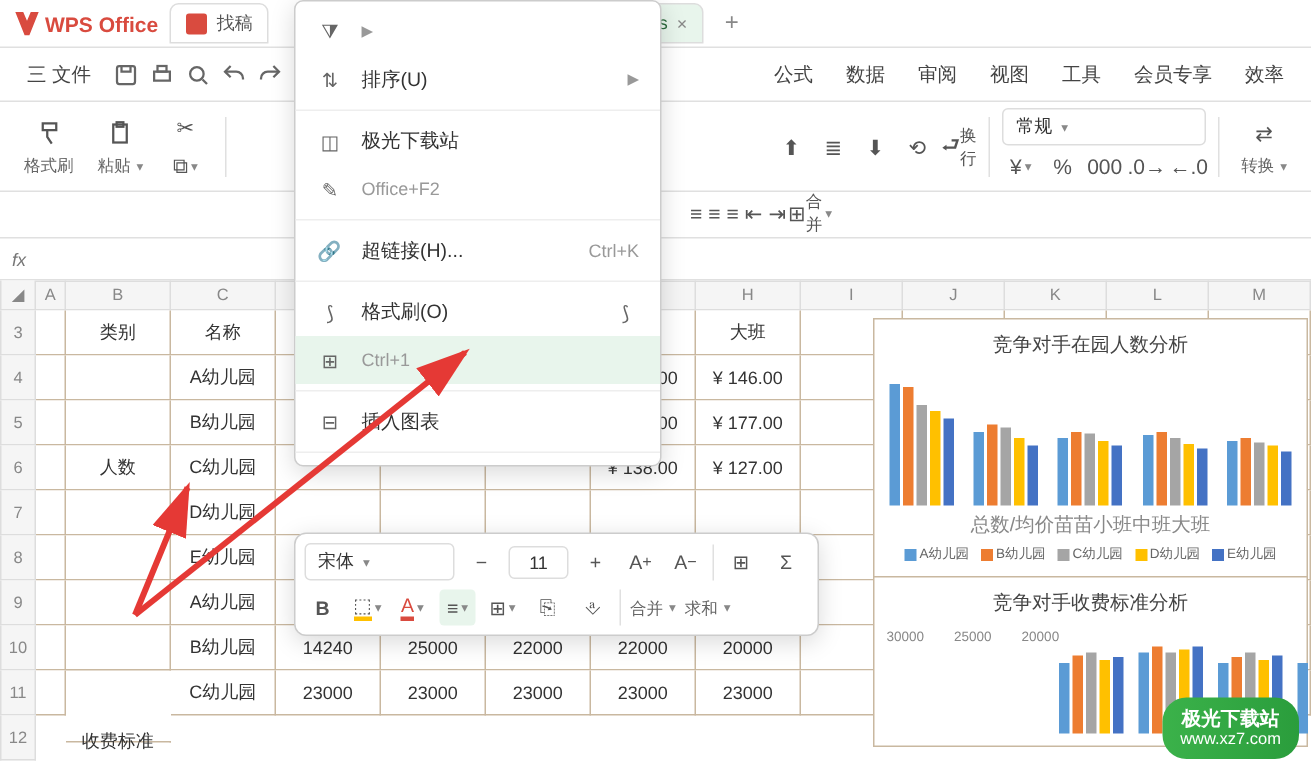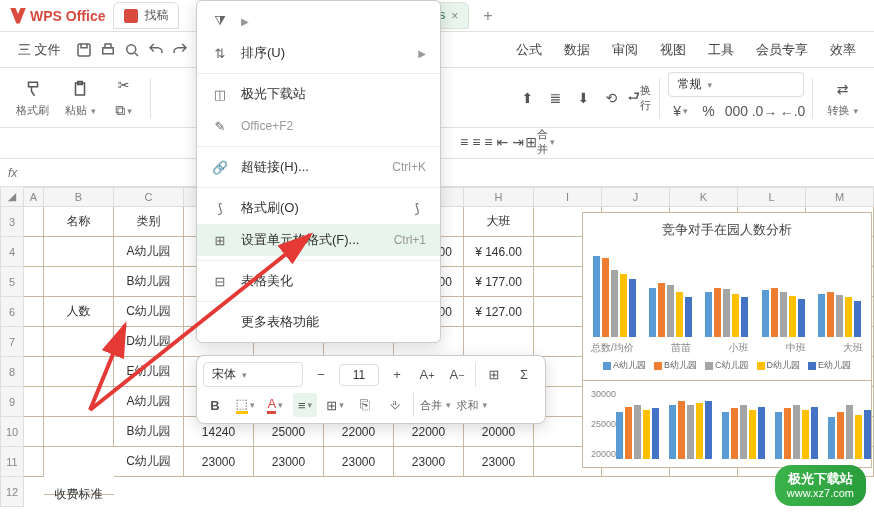--- a/index.html
+++ b/index.html
@@ -59,21 +59,21 @@
 .mini-btn { width: 24px; height: 24px; display: flex; align-items: center; justify-content: center; border-radius: 3px; cursor: pointer; color: #555; font-size: 13px; }
 .mini-sep { width: 1px; height: 24px; background: #e0e0e0; }
 
 
 .chart-area { position: absolute; left: 582px; top: 212px; width: 290px; }
 .chart-box { border: 1px solid #c9b8a0; padding: 8px; background: #fff; }
 .chart-title { text-align: center; font-size: 13px; color: #444; margin-bottom: 8px; }
 .bars { display: flex; align-items: flex-end; height: 90px; gap: 10px; justify-content: space-around; }
 .bar-group { display: flex; gap: 2px; align-items: flex-end; }
 .bar { width: 7px; }
-.axis-labels { display: flex; justify-content: space-between; font-size: 10px; color: #888; margin-top: 4px; }
+.axis-labels { display: flex; justify-content: center; font-size: 13px; color: #888; margin-top: 4px; }
 .legend { display: flex; justify-content: center; gap: 8px; font-size: 9px; color: #666; margin-top: 4px; flex-wrap: wrap; }
 .legend-item { display: inline-flex; align-items: center; gap: 2px; }
 .legend-sq { width: 8px; height: 8px; }
 
 
 .arrow-svg { position: absolute; pointer-events: none; z-index: 200; }
 
 
 .watermark { position: absolute; right: 8px; bottom: 8px; background: linear-gradient(90deg, #3bb24a, #2a9d3c); color: #fff; border-radius: 16px; padding: 6px 12px; font-size: 11px; display: flex; flex-direction: column; align-items: center; line-height: 1.2; z-index: 300; }
 .watermark .big { font-size: 13px; font-weight: bold; }
@@ -238,22 +238,22 @@
         <div class="colhead" style="width: 70px;">H</div>
         <div class="colhead" style="width: 68px;">I</div>
         <div class="colhead" style="width: 68px;">J</div>
         <div class="colhead" style="width: 68px;">K</div>
         <div class="colhead" style="width: 68px;">L</div>
         <div class="colhead" style="width: 68px;">M</div>
       </div>
     <div id="gridbody">
         <div class="row">
           <div class="cell" style="width: 20px;"></div>
+          <div class="cell" style="width: 70px;">类别</div>
           <div class="cell" style="width: 70px;">名称</div>
-          <div class="cell" style="width: 70px;">类别</div>
           <div class="cell" style="width: 70px;"></div>
           <div class="cell" style="width: 70px;"></div>
           <div class="cell" style="width: 70px;"></div>
           <div class="cell" style="width: 70px;">中班</div>
           <div class="cell" style="width: 70px;">大班</div>
           <div class="cell" style="width: 68px;"></div>
           <div class="cell" style="width: 68px;"></div>
           <div class="cell" style="width: 68px;"></div>
           <div class="cell" style="width: 68px;"></div>
           <div class="cell" style="width: 68px;"></div>
@@ -408,33 +408,28 @@
       <span class="ctx-shortcut">Ctrl+K</span>
     </div>
     <div class="ctx-sep"></div>
     <div class="ctx-item">
       <span class="ctx-icon">⟆</span>
       <span class="ctx-label">格式刷(O)</span>
       <span class="ctx-icon">⟆</span>
     </div>
     <div class="ctx-item highlight">
       <span class="ctx-icon">⊞</span>
-      <span class="ctx-label">设置单元格格式(F)...</span>
       <span class="ctx-shortcut">Ctrl+1</span>
     </div>
     <div class="ctx-sep"></div>
     <div class="ctx-item">
       <span class="ctx-icon">⊟</span>
-      <span class="ctx-label">表格美化</span>
+      <span class="ctx-label">插入图表</span>
     </div>
     <div class="ctx-sep"></div>
-    <div class="ctx-item">
-      <span class="ctx-icon"></span>
-      <span class="ctx-label">更多表格功能</span>
-    </div>
   </div>
 
 <div class="mini-toolbar">
   <div class="mini-row">
     <span class="mini-select" style="min-width:100px">
         <span>宋体</span>
         <span class="dd">▾</span>
       </span>
     <span class="mini-btn">−</span>
     <span class="mini-select" style="min-width:40px;justify-content:center">
@@ -522,22 +517,23 @@
       </div>
     <div class="legend" id="legend1">
         <span class="legend-item"><span class="legend-sq" style="background: rgb(91, 155, 213);"></span>A幼儿园</span>
         <span class="legend-item"><span class="legend-sq" style="background: rgb(237, 125, 49);"></span>B幼儿园</span>
         <span class="legend-item"><span class="legend-sq" style="background: rgb(165, 165, 165);"></span>C幼儿园</span>
         <span class="legend-item"><span class="legend-sq" style="background: rgb(255, 192, 0);"></span>D幼儿园</span>
         <span class="legend-item"><span class="legend-sq" style="background: rgb(68, 114, 196);"></span>E幼儿园</span>
       </div>
   </div>
   <div class="chart-box" style="margin-top:-1px;">
+    <div class="chart-title">竞争对手收费标准分析</div>
     <div style="display:flex;">
-      <div style="display:flex;flex-direction:column;justify-content:space-between;font-size:9px;color:#888;height:70px;gap:20px;">
+      <div style="display:flex;flex-direction:row;justify-content:space-between;font-size:9px;color:#888;height:70px;gap:20px;">
         <span>30000</span>
         <span>25000</span>
         <span>20000</span>
       </div>
       <div class="bars" id="bars2" style="height:70px;flex:1;">
           <div class="bar-group">
             <div class="bar" style="background: rgb(91, 155, 213); height: 47.25px;"></div>
             <div class="bar" style="background: rgb(237, 125, 49); height: 51.9167px;"></div>
             <div class="bar" style="background: rgb(165, 165, 165); height: 53.6667px;"></div>
             <div class="bar" style="background: rgb(255, 192, 0); height: 49px;"></div>

